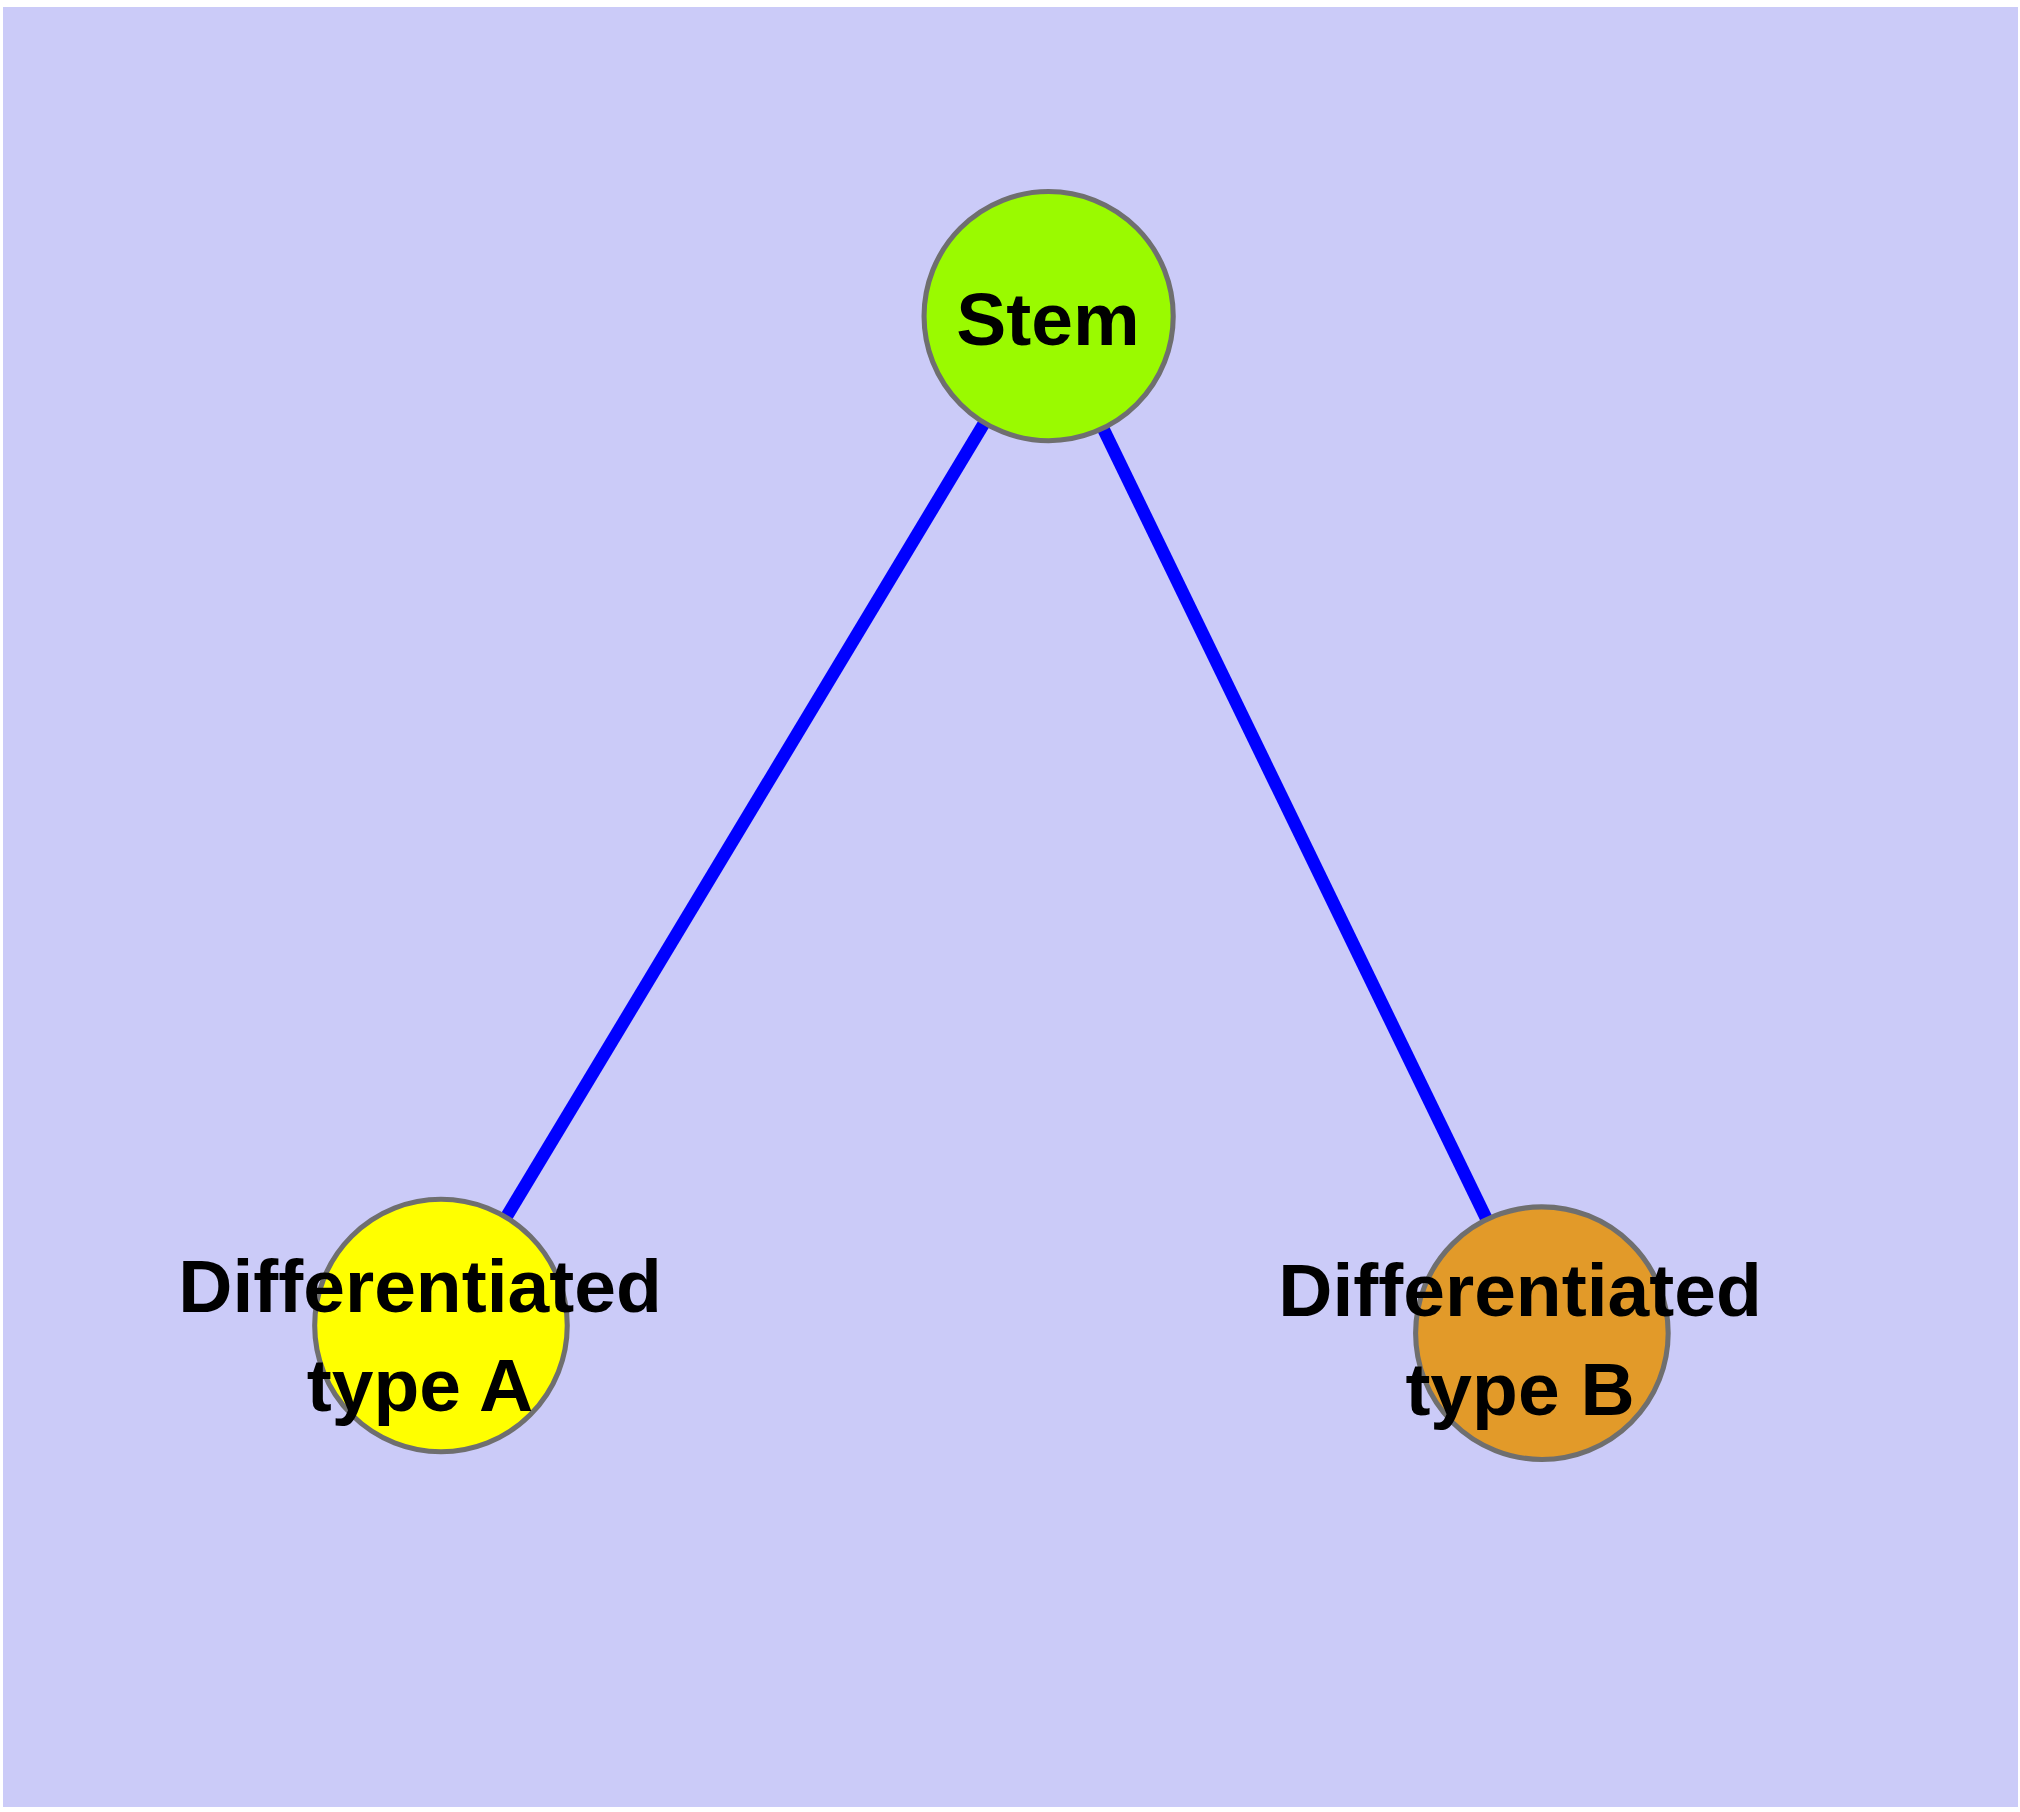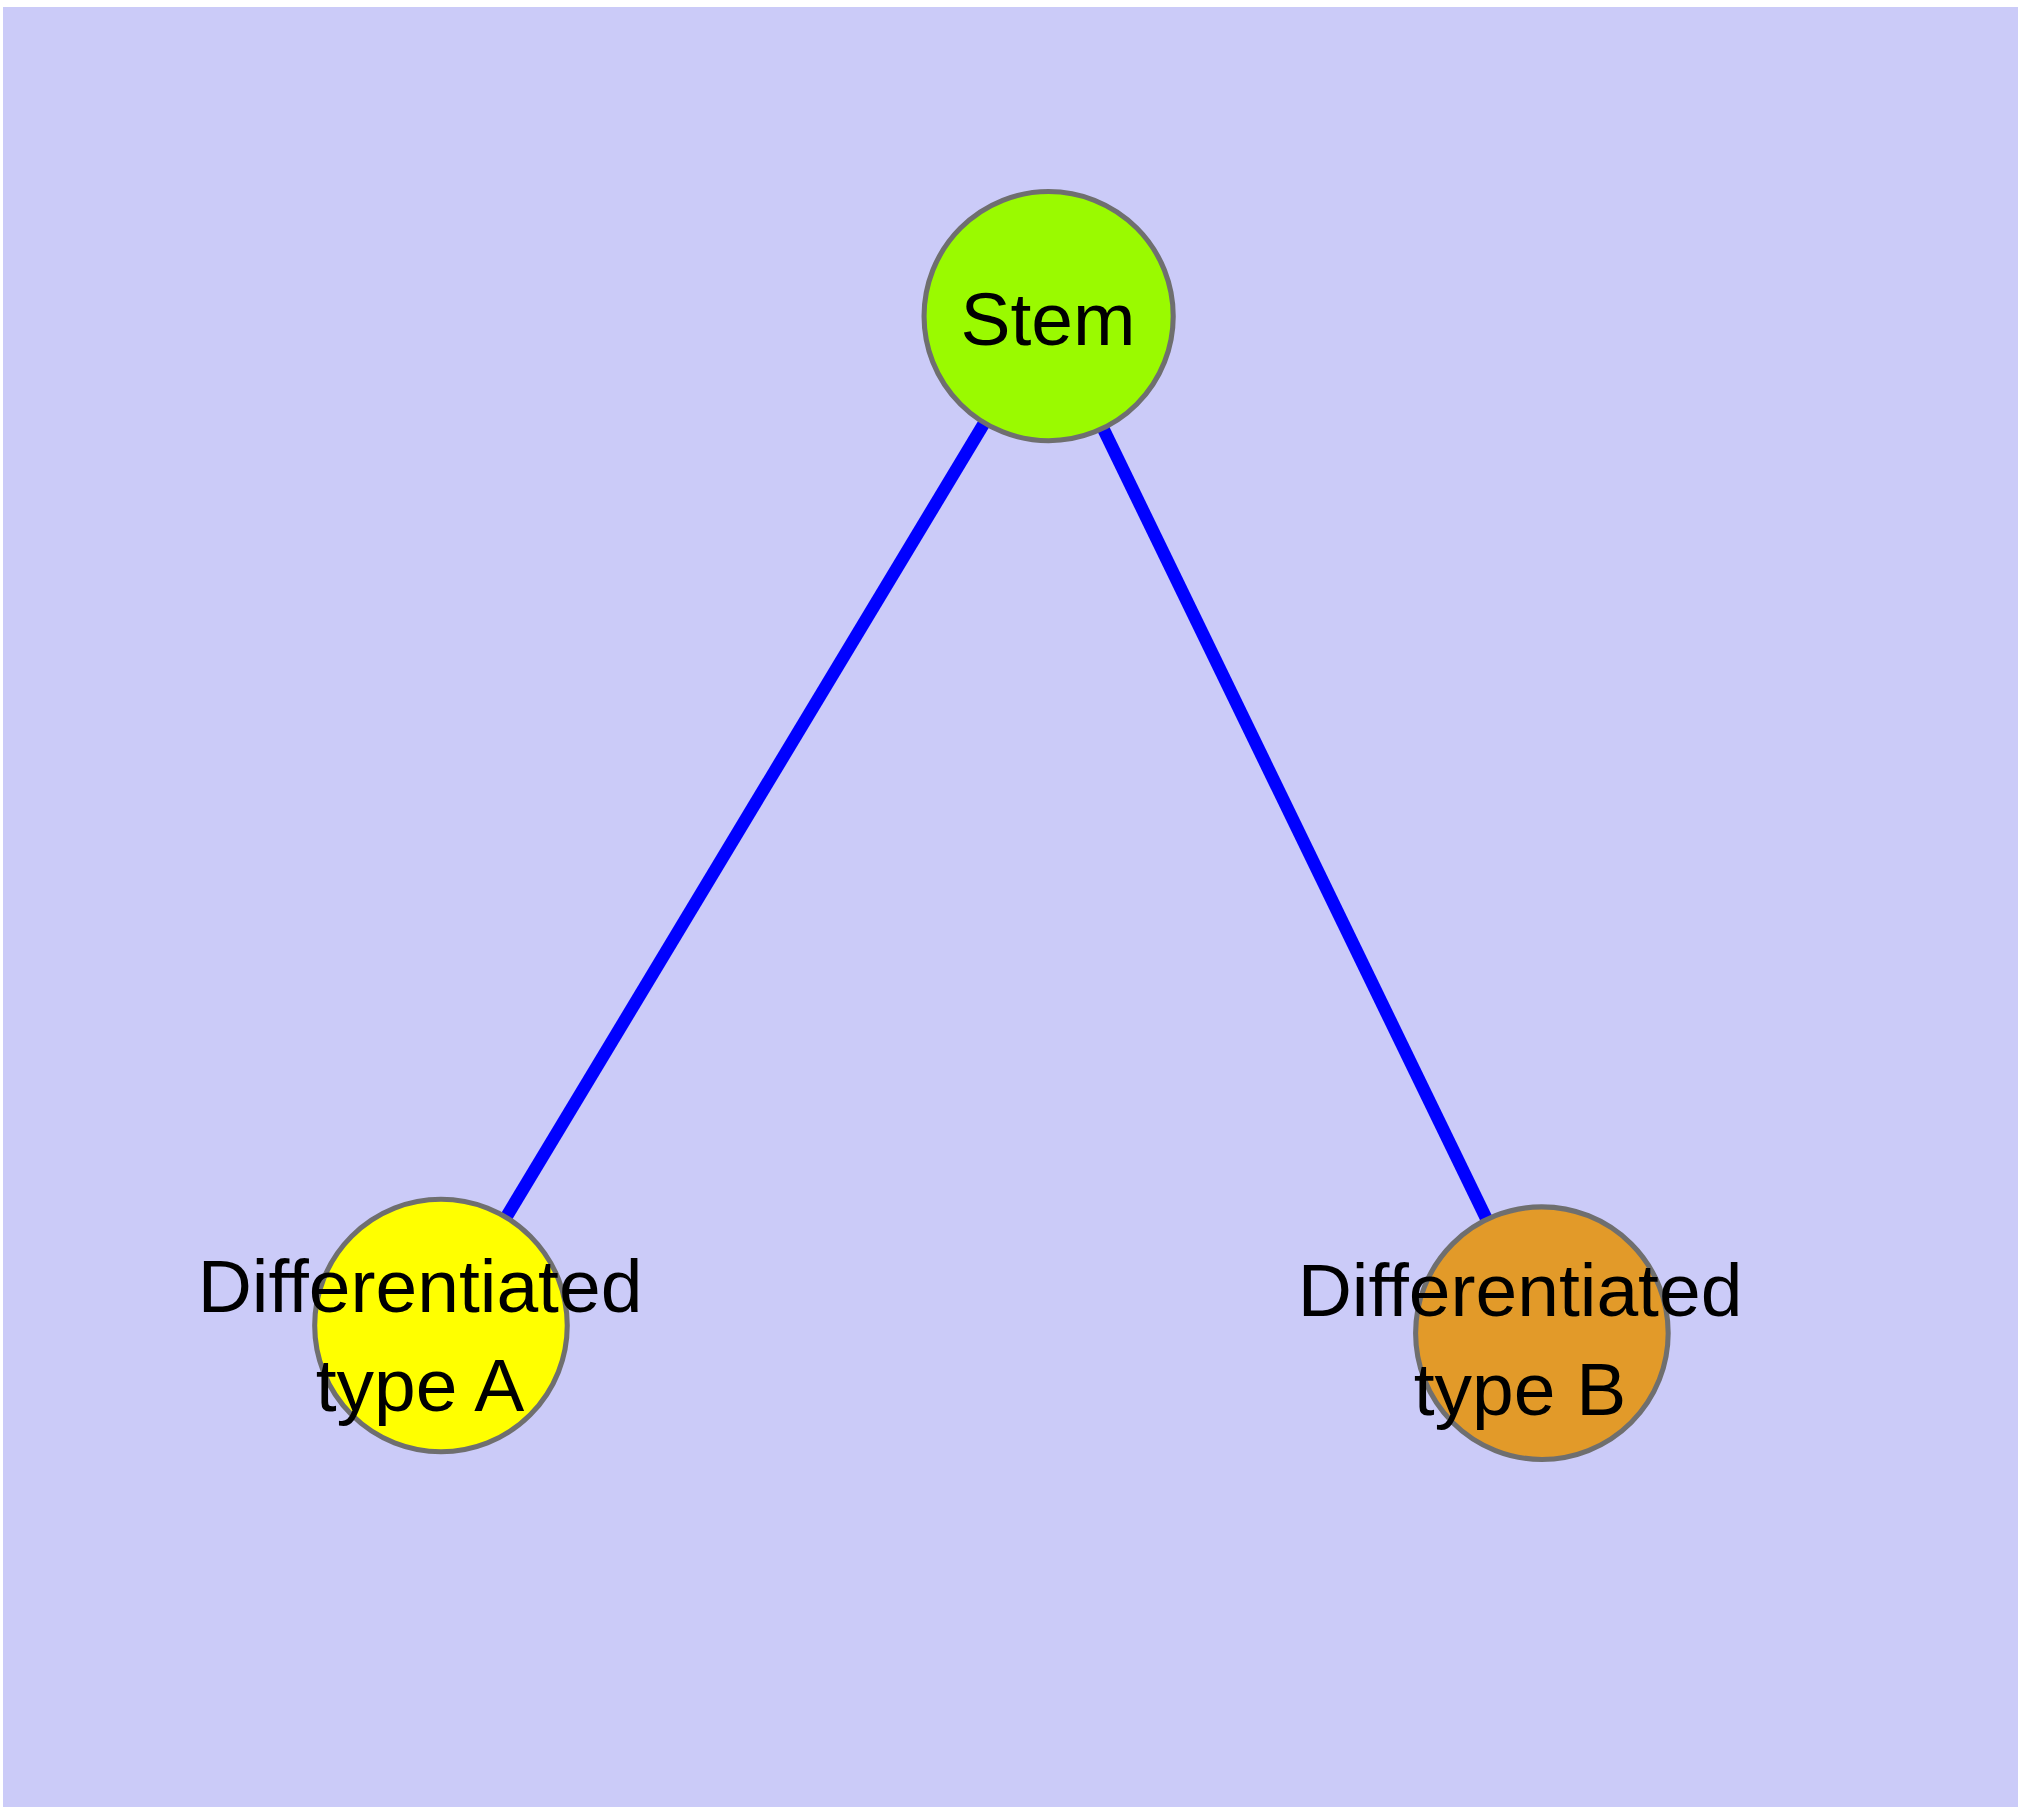--- a/index.html
+++ b/index.html
@@ -28,21 +28,21 @@
     top: 0;
     width: 2021px;
     height: 1812px;
   }
   .node-label {
     position: absolute;
     transform: translate(-50%, -50%);
     text-align: center;
     white-space: pre-line;
     color: #000000;
-    font-weight: normal;
+    font-weight: bold;
     font-size: 75px;
     line-height: 1.32;
     pointer-events: none;
   }
 </style>
 </head>
 <body>
 
 <div class="stage">
   <div class="bg" style="background: rgb(203, 203, 248);"></div>

